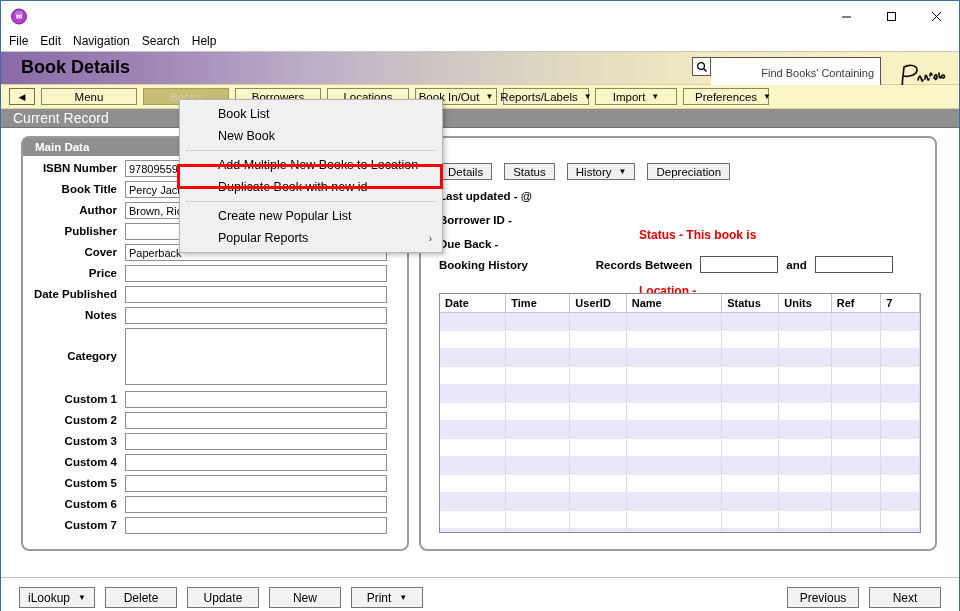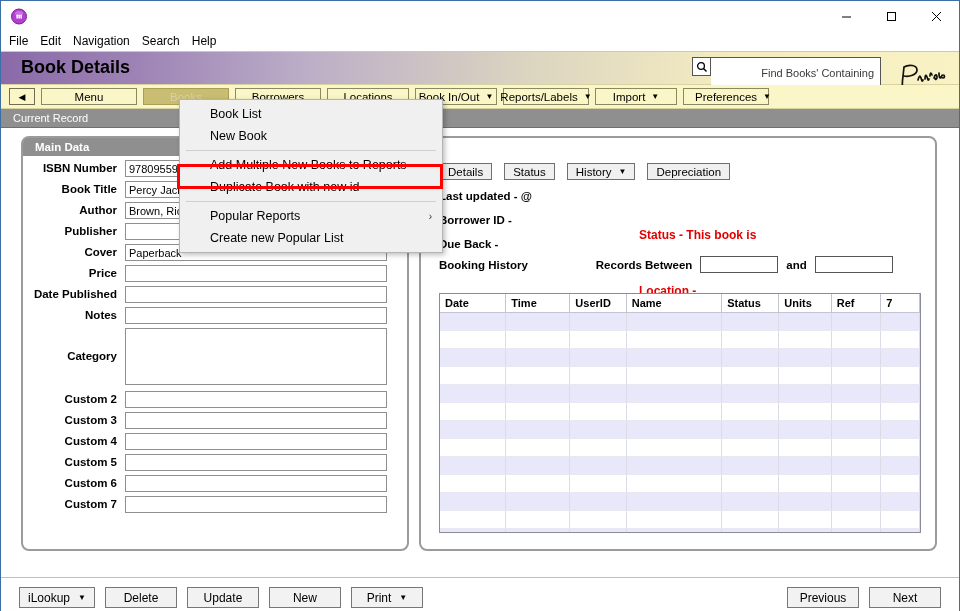--- a/index.html
+++ b/index.html
@@ -159,21 +159,21 @@
   .tb-w-prefs { width: 86px; padding-left: 20px; }
 
   
   .current-record {
     height: 18px;
     background: #8f8f8f;
     border-bottom: 1px solid #6f6f6f;
     display: flex; align-items: center;
     padding-left: 12px;
     color: #ffffff;
-    font-size: 11px;
+    font-size: 14px;
   }
 
   
   .body-area {
     position: relative;
     height: 449px;
     background: #ffffff;
   }
 
   .panel {
@@ -378,21 +378,21 @@
     width: 262px;
     background: #f0f0f0;
     border: 1px solid #b4b4b4;
     box-shadow: 2px 2px 5px rgba(0,0,0,0.25);
     z-index: 60;
     padding: 3px 0;
   }
   .dd-item {
     height: 22px;
     display: flex; align-items: center;
-    padding-left: 30px;
+    padding-left: 38px;
     font-size: 12.5px;
     color: #000;
     position: relative;
   }
   .dd-sep {
     height: 1px;
     background: #d0d0d0;
     margin: 3px 6px;
   }
   .dd-item .submenu-arrow {
@@ -554,20 +554,24 @@
           <div class="flabel">Date Published</div>
           <input class="finput" value="" style="">
         </div>
         <div class="frow">
           <div class="flabel">Notes</div>
           <input class="finput" value="" style="">
         </div>
         <div class="frow gap">
           <div class="flabel">Category</div>
           <textarea class="ftext" style=""></textarea>
+        </div>
+        <div class="frow">
+          <div class="flabel">Custom 1</div>
+          <input class="finput" value="" style="">
         </div>
         <div class="frow">
           <div class="flabel">Custom 2</div>
           <input class="finput" value="" style="">
         </div>
         <div class="frow">
           <div class="flabel">Custom 3</div>
           <input class="finput" value="" style="">
         </div>
         <div class="frow">
@@ -810,30 +814,30 @@
 
   <div class="dropdown">
     <div class="dd-item">
       <span>Book List</span>
     </div>
     <div class="dd-item">
       <span>New Book</span>
     </div>
     <div class="dd-sep"></div>
     <div class="dd-item">
-      <span>Add Multiple New Books to Reports</span>
+      <span>Add Multiple New Books to Location</span>
     </div>
     <div class="dd-item">
       <span>Duplicate Book with new id</span>
     </div>
     <div class="dd-sep"></div>
+    <div class="dd-item">
+      <span>Create new Popular List</span>
+    </div>
     <div class="dd-item">
       <span>Popular Reports</span>
       <span class="submenu-arrow">›</span>
     </div>
-    <div class="dd-item">
-      <span>Create new Popular List</span>
-    </div>
   </div>
 
   <div class="hl-box"></div>
 
 </div>
 
 </body></html>

